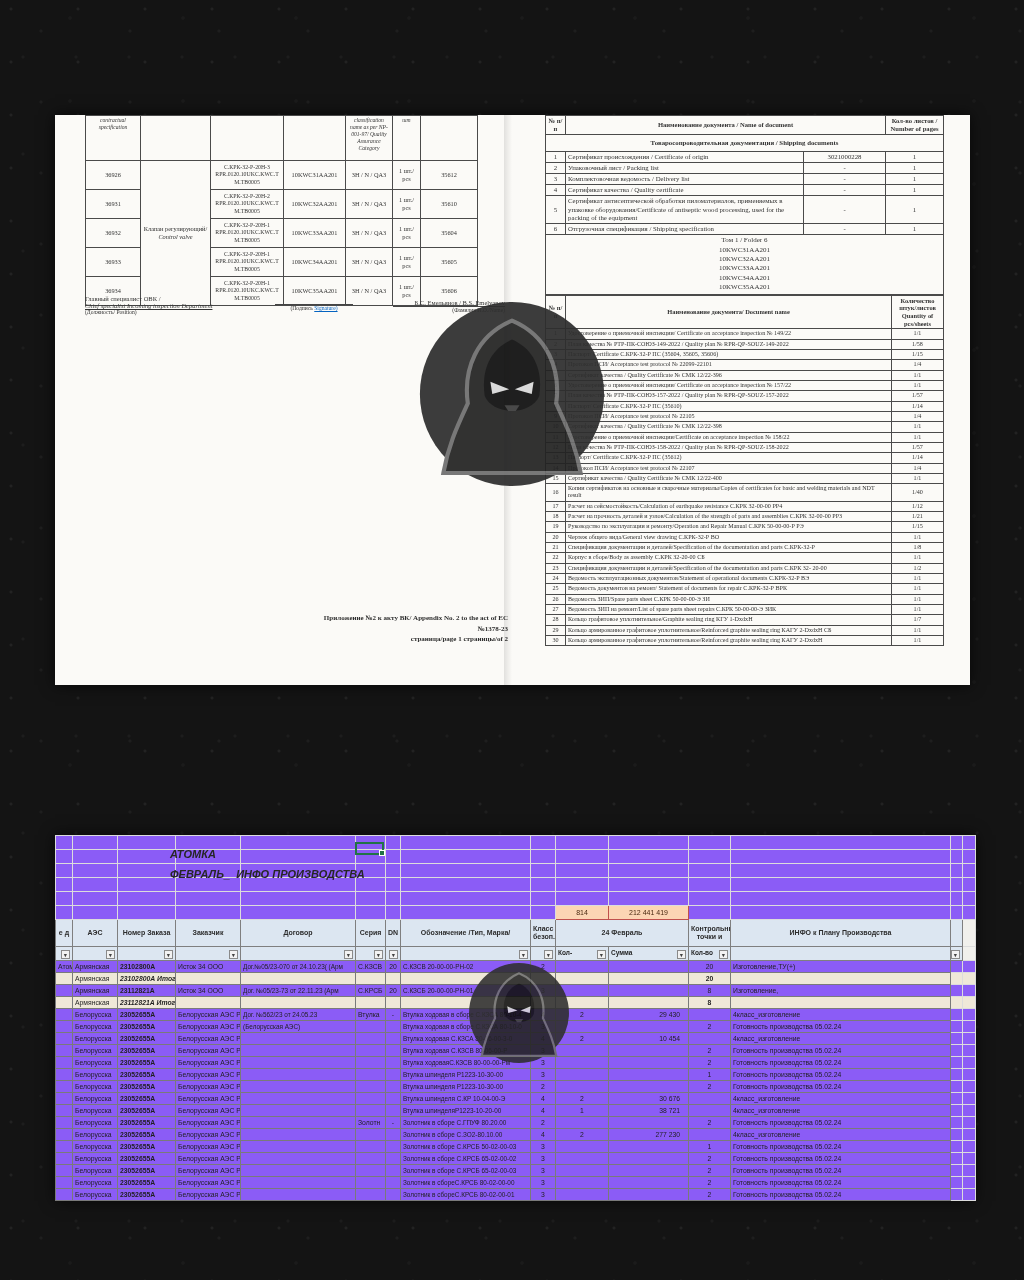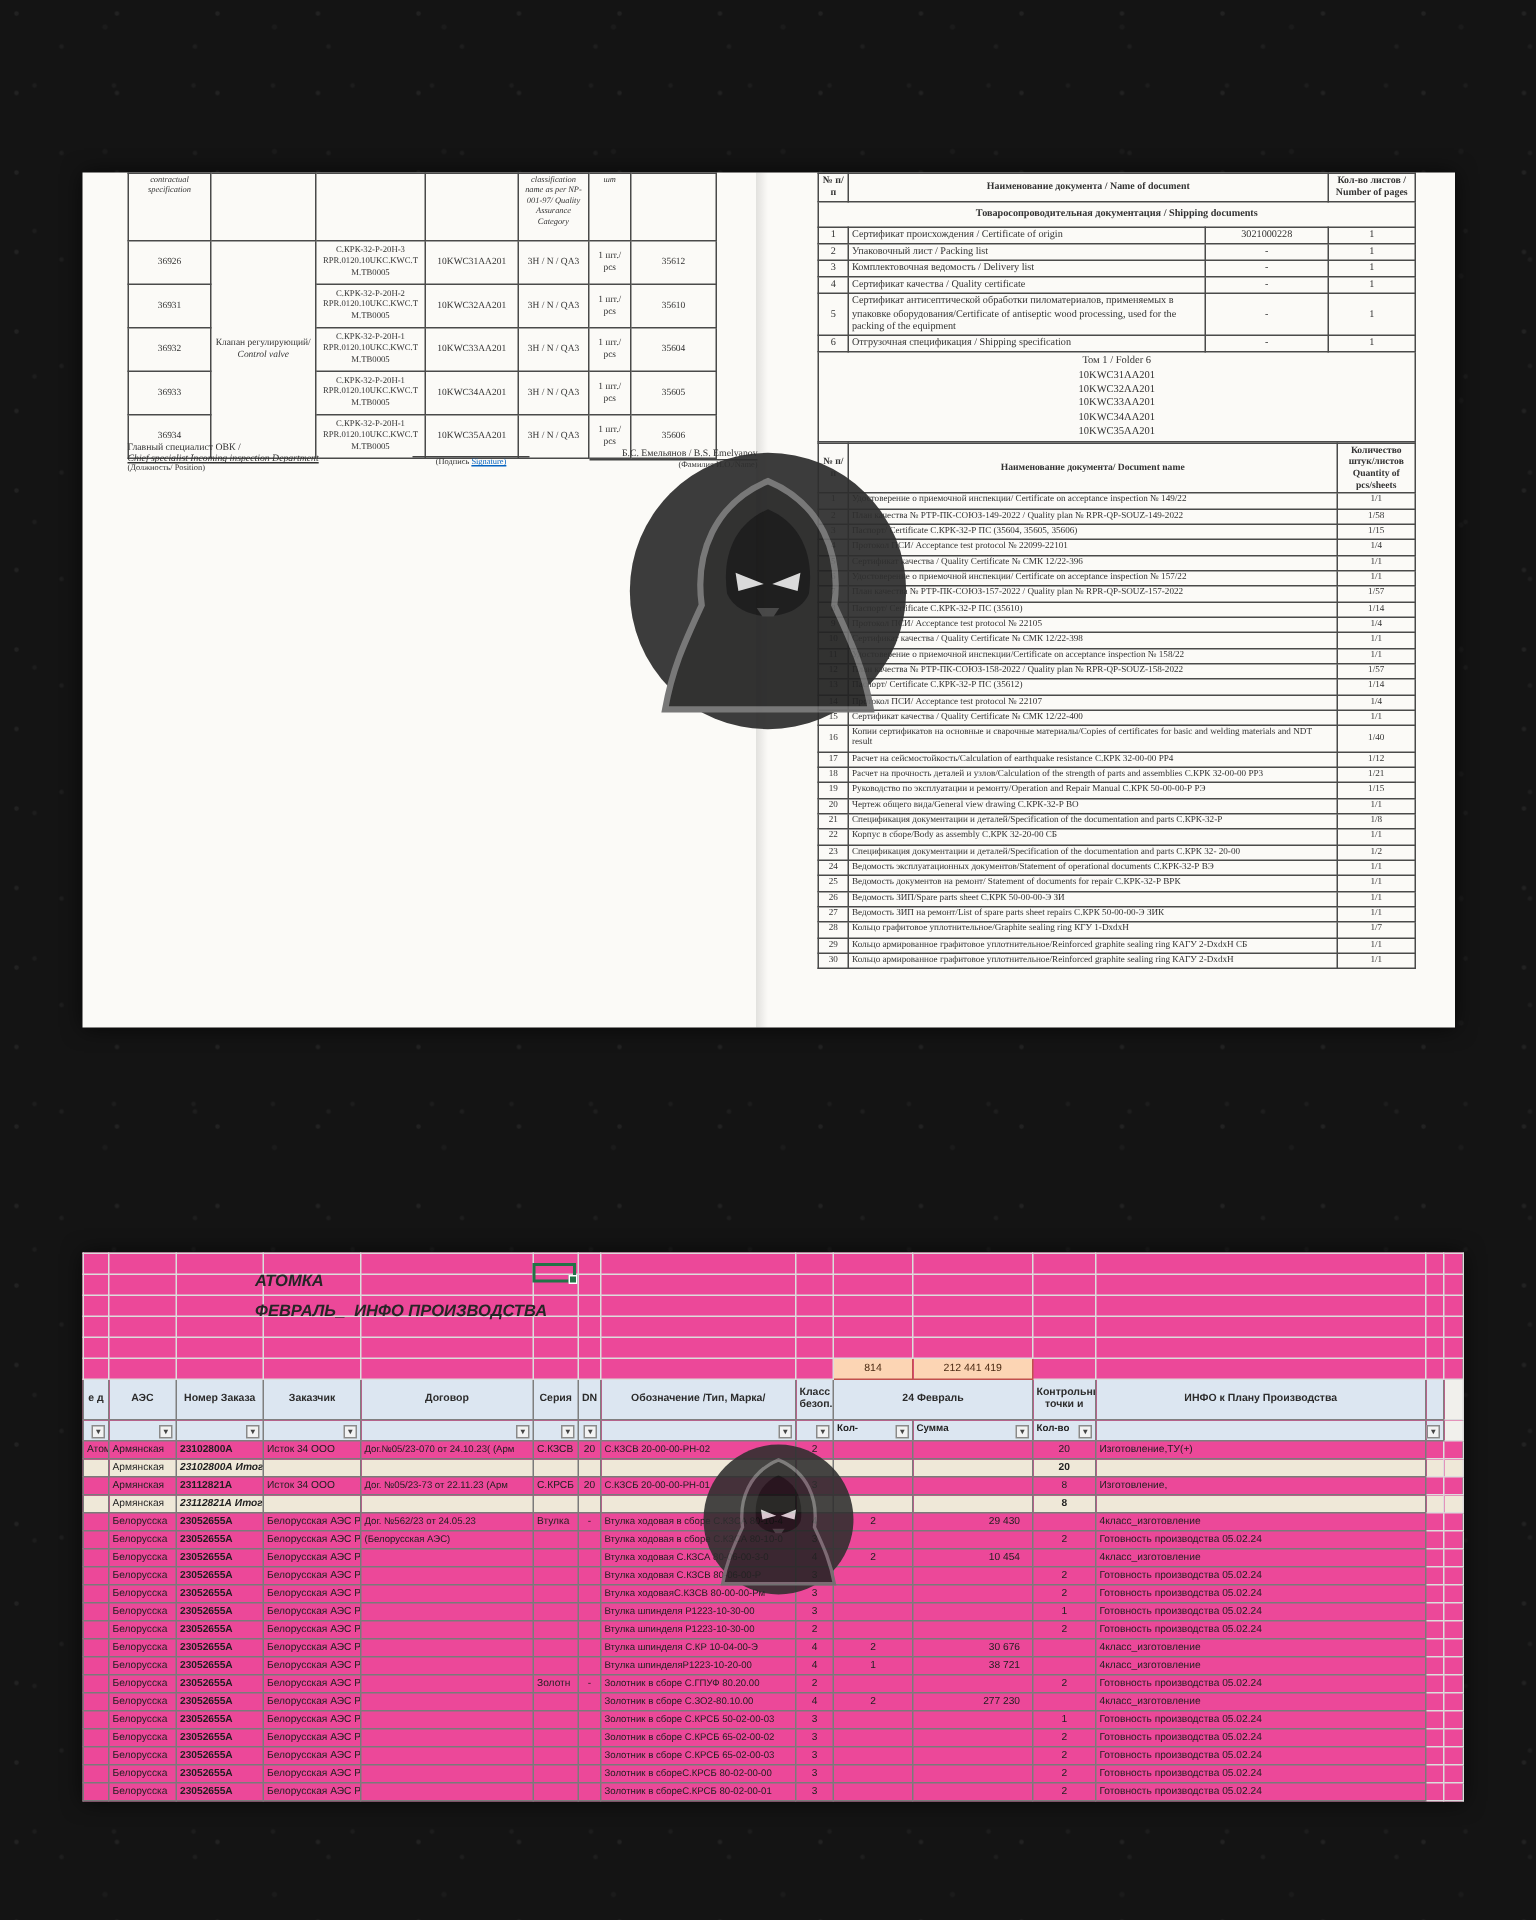--- a/index.html
+++ b/index.html
@@ -52,21 +52,21 @@
   .folder{font-weight:bold;text-align:center;font-size:7px;line-height:1.35;padding:2px 0;}
   .t2{width:398px;font-size:6.1px;line-height:1.2;margin-top:0;}
   .t2 .hn{font-weight:bold;text-align:center;font-size:6.4px;}
   .t2 td.num{text-align:center;width:18px;}
   .t2 td.qty{text-align:center;width:52px;}
   
   .wm{position:absolute;pointer-events:none;}
   .wm-top{left:418px;top:300px;width:188px;height:188px;opacity:.93;}
   .wm-bottom{left:468px;top:962px;width:102px;height:102px;opacity:.88;}
   
-  .sheet{position:absolute;left:55px;top:835px;width:920px;background:#ec4899;
+  .sheet{position:absolute;left:55px;top:835px;width:920px;background:#8b5cf6;
     box-shadow:0 0 14px rgba(0,0,0,.7);font-family:"Liberation Sans", sans-serif;color:#1f1f1f;}
   .xl{border-collapse:collapse;table-layout:fixed;width:920px;font-size:7px;}
   .xl td, .xl th{padding:0 2px;overflow:hidden;white-space:nowrap;font-weight:normal;}
   .xl .e td{border:1px solid #dcdcdc;height:13px;}
   .xl tr.orange td{border:1px solid #dcdcdc;height:13px;}
   .xl tr.orange td.oc{background:#fcd5b4;border:1px solid #c0504d;text-align:center;
     font-size:7px;color:#4a2a12;}
   .xl tr.hdr th, .xl tr.flt td{background:#dce6f1;border:1px solid #7f7f7f;}
   .xl tr.hdr th{height:26px;font-weight:bold;font-size:7px;color:#2b2b2b;
     text-align:center;white-space:normal;line-height:1.1;}
@@ -171,20 +171,25 @@
     <div class="signline">
       <span>(Подпись</span>
       <span class="blue">Signature)</span>
     </div>
     <div class="who">
       <div class="nm">Б.С. Емельянов / B.S. Emelyanov</div>
       <div class="sub">(Фамилия И.О./Name)</div>
     </div>
   </div>
 
+  <div class="dfoot">
+    <div>Приложение №2 к акту ВК/ Appendix No. 2 to the act of EC</div>
+    <div>№1378-23</div>
+    <div>страница/page 1 страницы/of 2</div>
+  </div>
 
   <div class="rp">
     <table class="dtable t1">
       <colgroup>
           <col style="width:20px">
           <col style="width:238px">
           <col style="width:82px">
           <col style="width:58px">
         </colgroup>
       <tbody>

